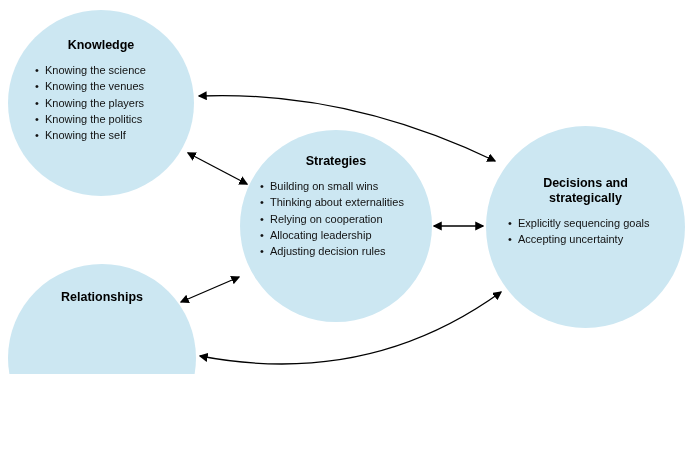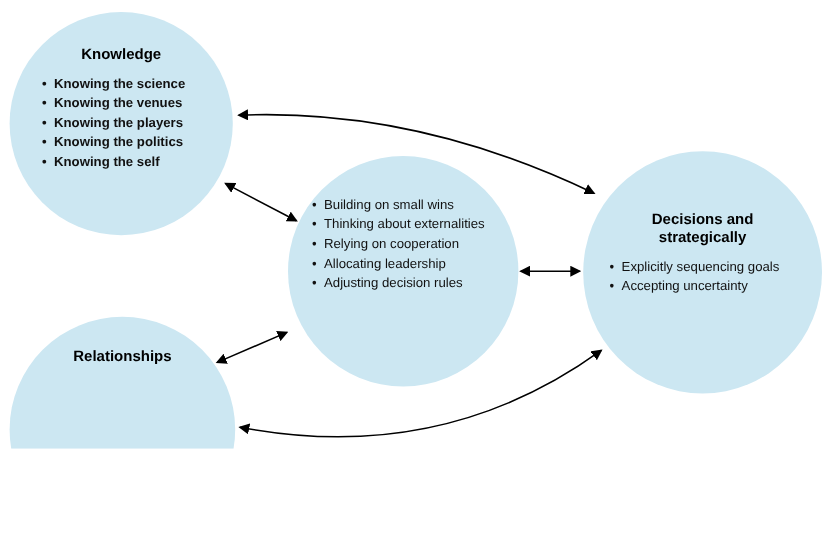--- a/index.html
+++ b/index.html
@@ -37,21 +37,21 @@
     line-height: 1.48;
   }
   .node-list li::before {
     content: "\2022";
     position: absolute;
     left: 0;
     top: 0;
   }
   
   .node-knowledge     { left: 8px;   top: 10px;  width: 186px; height: 186px; padding-top: 28px; }
-  .node-knowledge .node-list     { padding-left: 27px; padding-right: 8px; font-weight: bold; }
+  .node-knowledge .node-list     { padding-left: 27px; padding-right: 8px; }
   .node-relationships { left: 8px;   top: 264px; width: 188px; height: 188px; padding-top: 26px; }
   .node-relationships .node-list { padding-left: 25px; padding-right: 8px; }
   .node-strategies    { left: 240px; top: 130px; width: 192px; height: 192px; padding-top: 24px; }
   .node-strategies .node-list    { padding-left: 20px; padding-right: 6px; }
   .node-decisions     { left: 486px; top: 126px; width: 199px; height: 202px; padding-top: 50px; }
   .node-decisions .node-title    { width: 130px; margin: 0 auto; }
   .node-decisions .node-list     { padding-left: 22px; padding-right: 4px; }
 
   .arrows-layer {
     position: absolute;
@@ -79,20 +79,21 @@
       <li>Knowing the politics</li>
       <li>Knowing the self</li>
     </ul>
   </div>
 
   <div class="node node-relationships">
     <div class="node-title">Relationships</div>
   </div>
 
   <div class="node node-strategies">
+    <div class="node-title">Strategies</div>
     <ul class="node-list">
       <li>Building on small wins</li>
       <li>Thinking about externalities</li>
       <li>Relying on cooperation</li>
       <li>Allocating leadership</li>
       <li>Adjusting decision rules</li>
     </ul>
   </div>
 
   <div class="node node-decisions">

